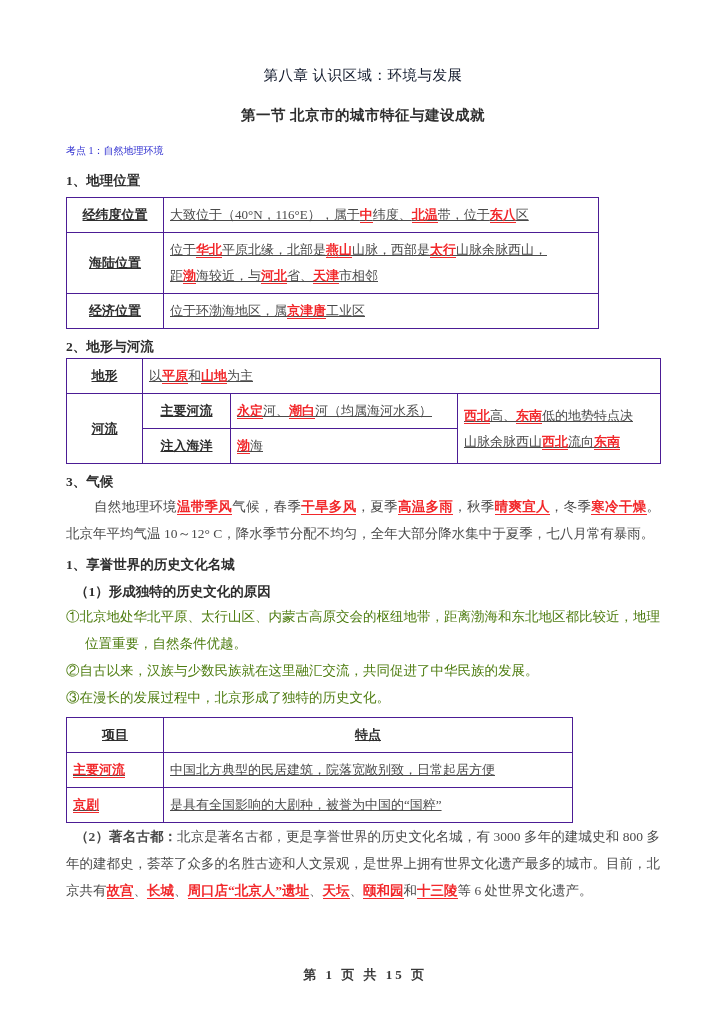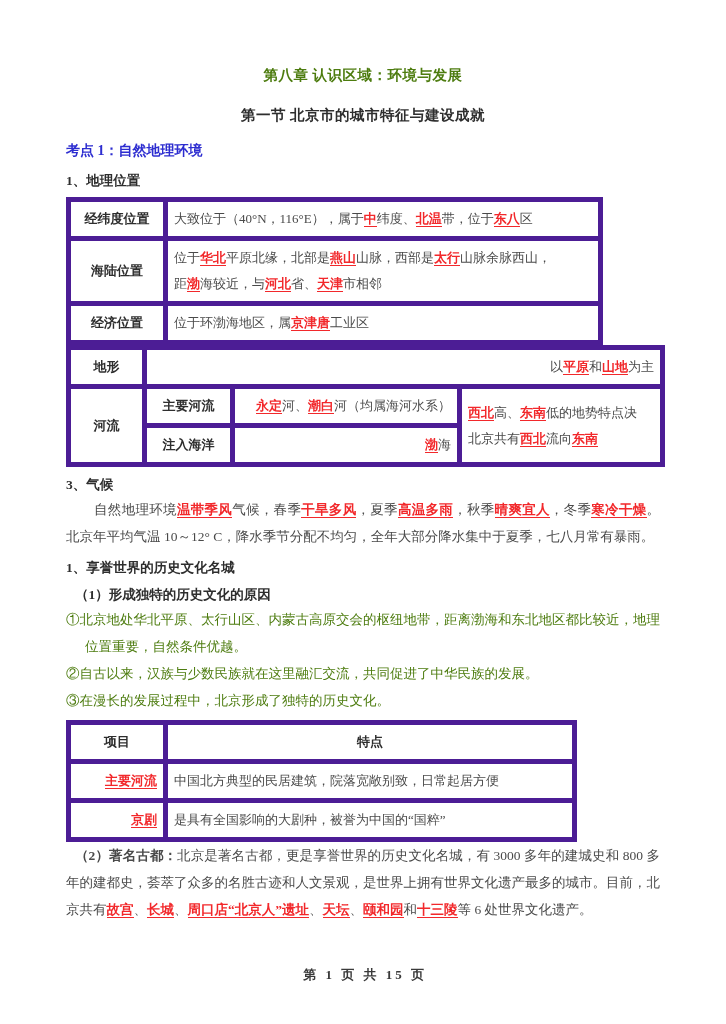--- a/index.html
+++ b/index.html
@@ -22,38 +22,38 @@
   .content {
     position: absolute;
     left: 66px;
     top: 62px;
     width: 594px;
   }
 
   
   .doc-title {
     text-align: center;
-    font-weight: bold;
+    font-weight: normal;
     font-size: 14.5px;
     letter-spacing: 0.5px;
-    color: #4d7c0f;
+    color: #0f172a;
     line-height: 26px;
   }
   .doc-subtitle {
     text-align: center;
     font-weight: bold;
     font-size: 14.5px;
     letter-spacing: 0.5px;
     color: #2e2e2e;
     line-height: 26px;
     margin-top: 14px;
   }
   .kaodian {
-    font-weight: bold;
-    font-size: 14px;
+    font-weight: normal;
+    font-size: 10px;
     color: #2d2dd0;
     line-height: 24px;
     margin-top: 11px;
   }
   .numhead {
     font-weight: bold;
     font-size: 13.5px;
     color: #2e2e2e;
     line-height: 23px;
     margin-top: 6px;
@@ -93,26 +93,27 @@
   }
 
   
   table.t {
     border-collapse: collapse;
     font-size: 13px;
     color: #4a4a4a;
     table-layout: fixed;
   }
   table.t td {
-    border: 5px solid #4c1d95;
+    border: 1px solid #4c1d95;
     padding: 4px 6px;
     vertical-align: middle;
     line-height: 26px;
-  }
-  td.ctr { text-align: right; }
+    text-decoration: underline;
+  }
+  td.ctr { text-align: left; }
   td.lbl { text-align: center; font-weight: bold; color: #2e2e2e; }
   td.body { text-align: left; }
 
   #tbl-location { width: 532px; margin-top: 5px; }
   #tbl-terrain  { width: 594px; }
   #tbl-culture  { width: 506px; margin-top: 6px; }
 
   
   .footer {
     position: absolute;
@@ -159,40 +160,41 @@
           </tr>
           <tr>
             <td class="lbl">经济位置</td>
             <td class="body">
               <div><span>位于环渤海地区，属</span><span class="r">京津唐</span><span>工业区</span></div>
             </td>
           </tr>
         </tbody>
     </table>
 
+    <div class="numhead">2、地形与河流</div>
 
     <table class="t" id="tbl-terrain">
       <colgroup>
           <col style="width:76px">
           <col style="width:88px">
           <col style="width:227px">
           <col style="width:203px">
         </colgroup>
       <tbody>
         <tr>
           <td class="lbl">地形</td>
           <td class="ctr" colspan="3"><span>以</span><span class="r">平原</span><span>和</span><span class="r">山地</span><span>为主</span></td>
         </tr>
         <tr>
           <td class="lbl" rowspan="2">河流</td>
           <td class="lbl">主要河流</td>
           <td class="ctr"><span class="r">永定</span><span>河、</span><span class="r">潮白</span><span>河（均属海河水系）</span></td>
           <td class="body" rowspan="2">
               <div><span class="r">西北</span><span>高、</span><span class="r">东南</span><span>低的地势特点决</span></div>
-              <div><span>北京共有</span><span class="r">西北</span><span>流向</span><span class="r">东南</span></div>
+              <div><span>山脉余脉西山</span><span class="r">西北</span><span>流向</span><span class="r">东南</span></div>
             </td>
         </tr>
         <tr>
           <td class="lbl">注入海洋</td>
           <td class="ctr"><span class="r">渤</span><span>海</span></td>
         </tr>
       </tbody>
     </table>
 
     <div class="numhead">3、气候</div>

